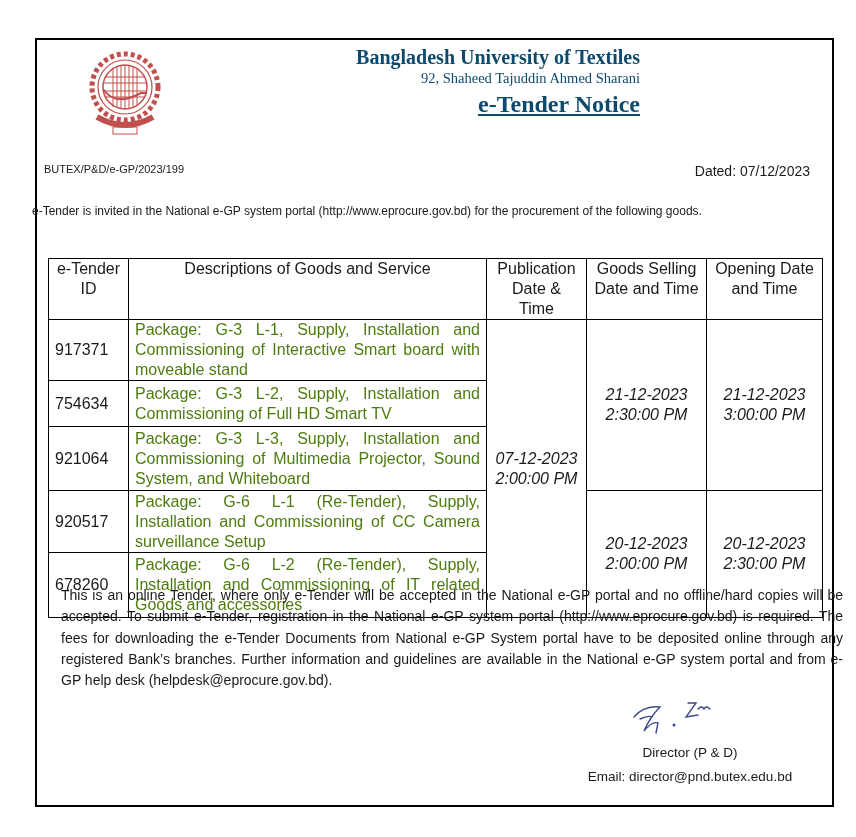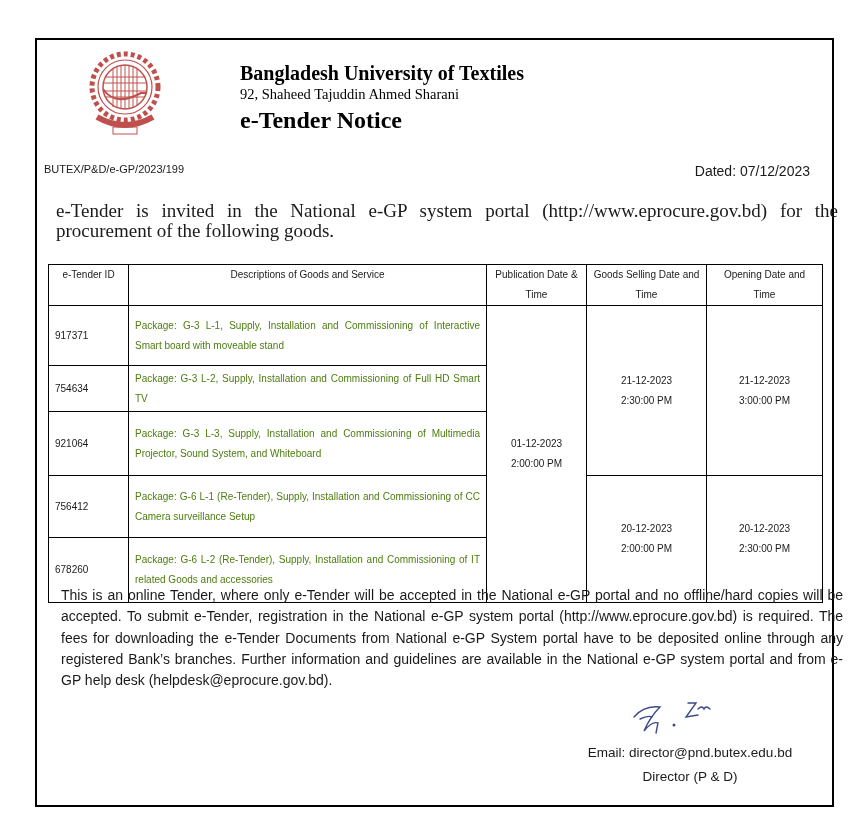--- a/index.html
+++ b/index.html
@@ -3,48 +3,48 @@
 <meta charset="utf-8">
 <style>
   html, body { margin: 0; padding: 0; background: #ffffff; }
   body { width: 856px; height: 837px; position: relative; overflow: hidden; }
   .frame {
     position: absolute; left: 35px; top: 38px; width: 795px; height: 765px;
     border: 2px solid #000; box-sizing: content-box;
   }
   .logo { position: absolute; left: 75px; top: 45px; width: 100px; height: 100px; }
   .header-block {
-    position: absolute; left: 240px; top: 45px; width: 400px; text-align: left;
-    font-family: "Liberation Serif", "DejaVu Serif", serif; color: #000000; margin-top: 16px;
+    position: absolute; left: 240px; top: 45px; width: 400px; text-align: right;
+    font-family: "Liberation Serif", "DejaVu Serif", serif; color: #0c4a6e;
   }
   .uni-name { font-size: 20px; font-weight: bold; line-height: 24px; }
   .addr { font-size: 14.5px; line-height: 18px; }
   .notice-title {
-    font-size: 24px; font-weight: bold; line-height: 28px;
+    font-size: 24px; font-weight: bold; text-decoration: underline; line-height: 28px;
     margin-top: 3px; display: inline-block;
   }
   .sans { font-family: "Liberation Sans", "DejaVu Sans", sans-serif; color: #1a1a1a; }
   .ref { position: absolute; left: 44px; top: 163px; font-size: 11px; }
   .dated { position: absolute; right: 46px; top: 163px; font-size: 14px; }
   .intro {
-    position: absolute; left: 56px; top: 201px; width: 782px;
-    font-size: 19px; line-height: 20px; text-align: justify; font-family: Liberation Serif, serif;
+    position: absolute; left: 32px; top: 201px; width: 782px;
+    font-size: 12px; line-height: 20px; text-align: justify;
   }
   table.tender {
-    position: absolute; left: 48px; top: 264px; width: 774px;
-    border-collapse: collapse; font-size: 10px; table-layout: fixed; border-radius: 15px;
+    position: absolute; left: 48px; top: 258px; width: 774px;
+    border-collapse: collapse; font-size: 16px; table-layout: fixed; border-radius: 15px;
   }
   table.tender td, table.tender th {
     border: 1px solid #000; padding: 0 6px; vertical-align: middle;
     font-weight: normal; line-height: 20px;
   }
   table.tender th { text-align: center; vertical-align: top; }
   .c-id { }
   .c-desc { text-align: justify; text-align-last: left; color: #4d7c0f; }
-  .c-date { text-align: center; }
+  .c-date { text-align: center; font-style: italic; }
   .footer-para {
     position: absolute; left: 61px; top: 585px; width: 782px;
     font-size: 14px; line-height: 21.3px; text-align: justify;
   }
   .signature { position: absolute; left: 630px; top: 695px; width: 120px; height: 45px; }
   .sign-block { position: absolute; left: 575px; top: 741px; width: 230px; text-align: center; font-size: 13.5px; line-height: 24px; }
 </style>
 </head>
 <body>
 
@@ -100,42 +100,42 @@
       <th>Publication Date &amp; Time</th>
       <th>Goods Selling Date and Time</th>
       <th>Opening Date and Time</th>
     </tr>
   </thead>
   <tbody>
     <tr style="height:60px">
       <td class="c-id">917371</td>
       <td class="c-desc">Package: G-3 L-1, Supply, Installation and Commissioning of Interactive Smart board with moveable stand</td>
       <td class="c-date" rowspan="5">
-        <div>01-12-2023</div>
+        <div>07-12-2023</div>
         <div>2:00:00 PM</div>
       </td>
       <td class="c-date" rowspan="3">
         <div>21-12-2023</div>
         <div>2:30:00 PM</div>
       </td>
       <td class="c-date" rowspan="3">
         <div>21-12-2023</div>
         <div>3:00:00 PM</div>
       </td>
     </tr>
     <tr style="height:46px">
       <td class="c-id">754634</td>
       <td class="c-desc">Package: G-3 L-2, Supply, Installation and Commissioning of Full HD Smart TV</td>
     </tr>
     <tr style="height:64px">
       <td class="c-id">921064</td>
       <td class="c-desc">Package: G-3 L-3, Supply, Installation and Commissioning of Multimedia Projector, Sound System, and Whiteboard</td>
     </tr>
     <tr style="height:62px">
-      <td class="c-id">756412</td>
+      <td class="c-id">920517</td>
       <td class="c-desc">Package: G-6 L-1 (Re-Tender), Supply, Installation and Commissioning of CC Camera surveillance Setup</td>
       <td class="c-date" rowspan="2">
         <div>20-12-2023</div>
         <div>2:00:00 PM</div>
       </td>
       <td class="c-date" rowspan="2">
         <div>20-12-2023</div>
         <div>2:30:00 PM</div>
       </td>
     </tr>
@@ -152,15 +152,15 @@
   <g fill="none" stroke="#3b4a8a" stroke-width="1.4" stroke-linecap="round">
     <path d="M4 22 Q14 10 30 12 Q20 22 14 36 Q22 26 28 28 L26 38"></path>
     <path d="M10 24 Q18 20 22 22"></path>
     <circle cx="44" cy="30" r="0.8" fill="#3b4a8a"></circle>
     <path d="M58 8 L66 8 L56 22 L68 20"></path>
     <path d="M68 14 Q72 10 74 14 Q76 10 80 14"></path>
   </g>
 </svg>
 
 <div class="sign-block sans">
+  <div>Director (P &amp; D)</div>
   <div>Email: director@pnd.butex.edu.bd</div>
-  <div>Director (P &amp; D)</div>
 </div>
 
 </body></html>

